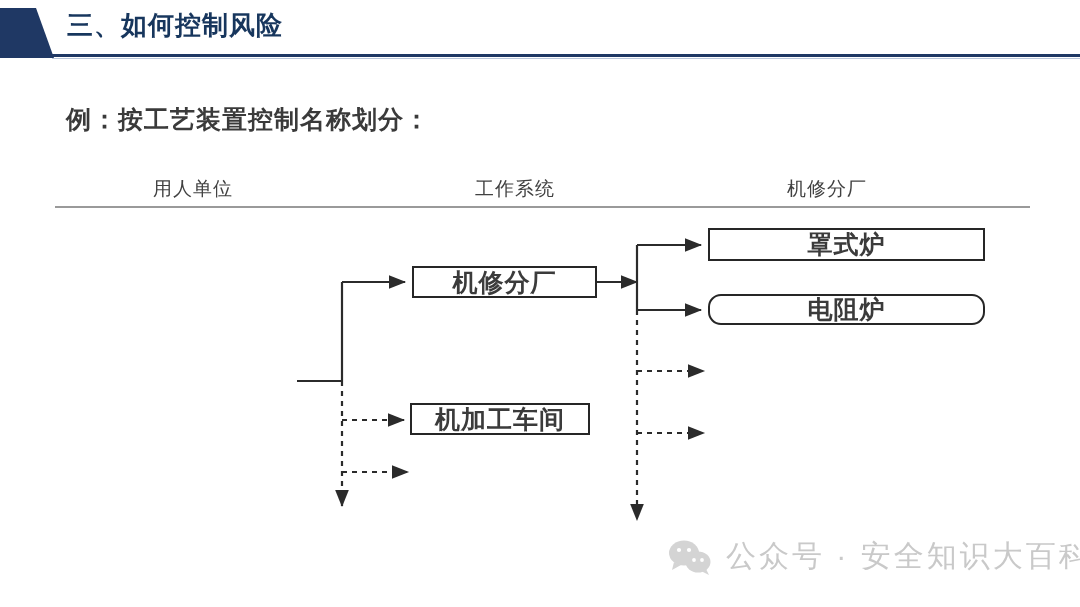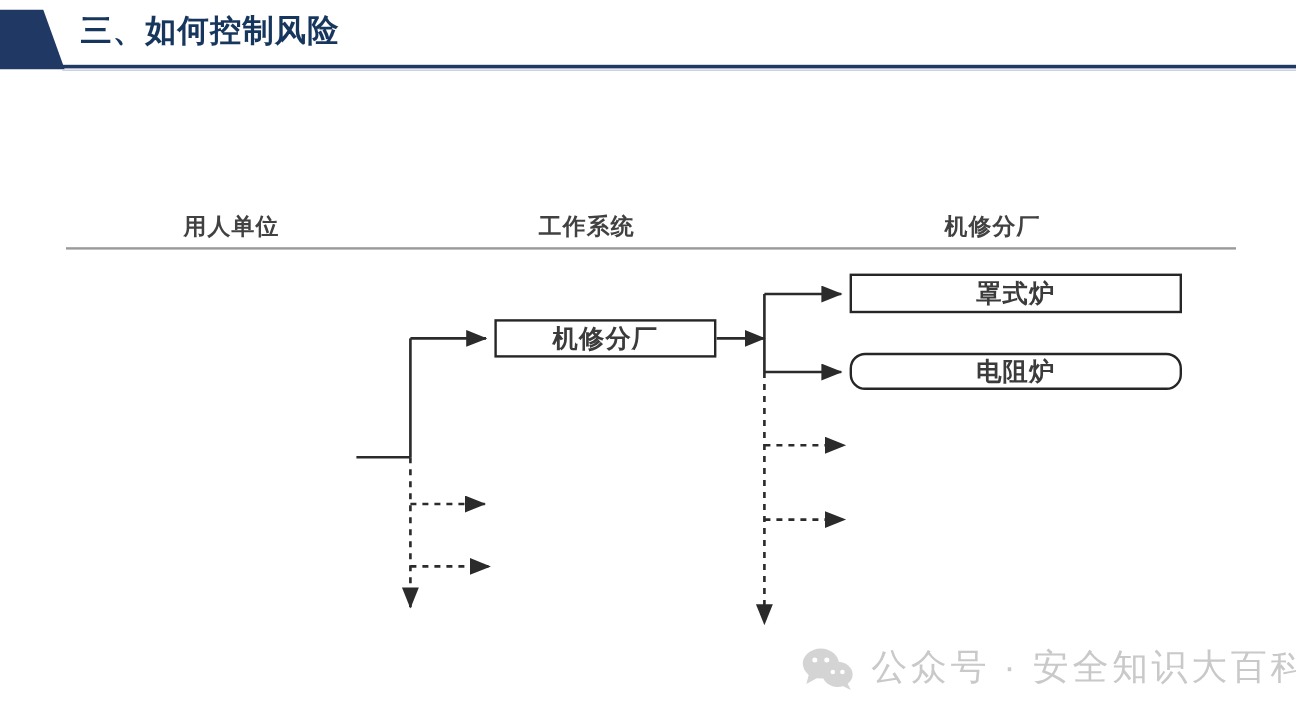--- a/index.html
+++ b/index.html
@@ -63,21 +63,21 @@
     color: #3a3a3a;
     letter-spacing: 1px;
     white-space: nowrap;
   }
 
   
   .col-head {
     position: absolute;
     top: 176px;
     font-size: 19px;
-    font-weight: bold;
+    font-weight: normal;
     color: #414141;
     letter-spacing: 1px;
     white-space: nowrap;
     transform: translateX(-50%);
   }
   .col-rule {
     position: absolute;
     left: 55px;
     top: 206px;
     width: 975px;
@@ -87,21 +87,21 @@
 
   
   .node {
     position: absolute;
     box-sizing: border-box;
     border: 2px solid #262626;
     background: #ffffff;
     display: flex;
     align-items: center;
     justify-content: center;
-    font-size: 21px;
+    font-size: 25px;
     font-weight: bold;
     color: #3b3b3b;
     letter-spacing: 1px;
     white-space: nowrap;
   }
 
   #node-jxfc   { left: 92px;  top: 365px; width: 205px; height: 32px; }
   #node-rclcj  { left: 412px; top: 266px; width: 185px; height: 32px; }
   #node-jjgcj  { left: 410px; top: 403px; width: 180px; height: 32px; }
   #node-zsl    { left: 708px; top: 228px; width: 277px; height: 33px; }
@@ -138,23 +138,24 @@
 
 <div id="slide">
 
   <svg class="header-shape" viewBox="0 0 54 50">
     <polygon points="0,0 36,0 54,50 0,50" fill="#1f3864"></polygon>
   </svg>
   <div class="header-title">三、如何控制风险</div>
   <div class="header-rule"></div>
   <div class="header-rule-thin"></div>
 
+  <div class="subtitle">例：按工艺装置控制名称划分：</div>
 
   <div class="col-head" style="left:193px">用人单位</div>
-  <div class="col-head" style="left:489px">工作系统</div>
+  <div class="col-head" style="left:515px">工作系统</div>
   <div class="col-head" style="left:827px">机修分厂</div>
   <div class="col-rule"></div>
 
   <svg class="connectors" viewBox="0 0 1080 607">
     <defs>
       <marker id="arw" markerWidth="9" markerHeight="9" refX="7.5" refY="3.2" orient="auto">
         <path d="M0,0 L8,3.2 L0,6.4 z" fill="#2b2b2b"></path>
       </marker>
     </defs>
 
@@ -178,20 +179,21 @@
 
     <path d="M637,310 L701,310" stroke="#2b2b2b" stroke-width="2.2" fill="none" marker-end="url(#arw)"></path>
 
     <path d="M637,310 L637,520" stroke="#2b2b2b" stroke-width="2.2" fill="none" stroke-dasharray="5,5" marker-end="url(#arw)"></path>
 
     <path d="M637,371 L704,371" stroke="#2b2b2b" stroke-width="2.2" fill="none" stroke-dasharray="5,5" marker-end="url(#arw)"></path>
     <path d="M637,433 L704,433" stroke="#2b2b2b" stroke-width="2.2" fill="none" stroke-dasharray="5,5" marker-end="url(#arw)"></path>
   </svg>
 
   <div class="node" id="node-rclcj">机修分厂</div>
+  <div class="node" id="node-jjgcj">机加工车间</div>
   <div class="node" id="node-zsl">罩式炉</div>
   <div class="node" id="node-dzl">电阻炉</div>
 
   <div class="watermark">
     <svg width="44" height="36" viewBox="0 0 44 36">
       <ellipse cx="16" cy="14" rx="15" ry="12.5" fill="#d4d4d4"></ellipse>
       <polygon points="6,23 4,31 13,26" fill="#d4d4d4"></polygon>
       <ellipse cx="30" cy="23" rx="12.5" ry="10.5" fill="#d4d4d4"></ellipse>
       <polygon points="38,30 41,36 33,32" fill="#d4d4d4"></polygon>
       <circle cx="11" cy="11" r="2.1" fill="#ffffff"></circle>

